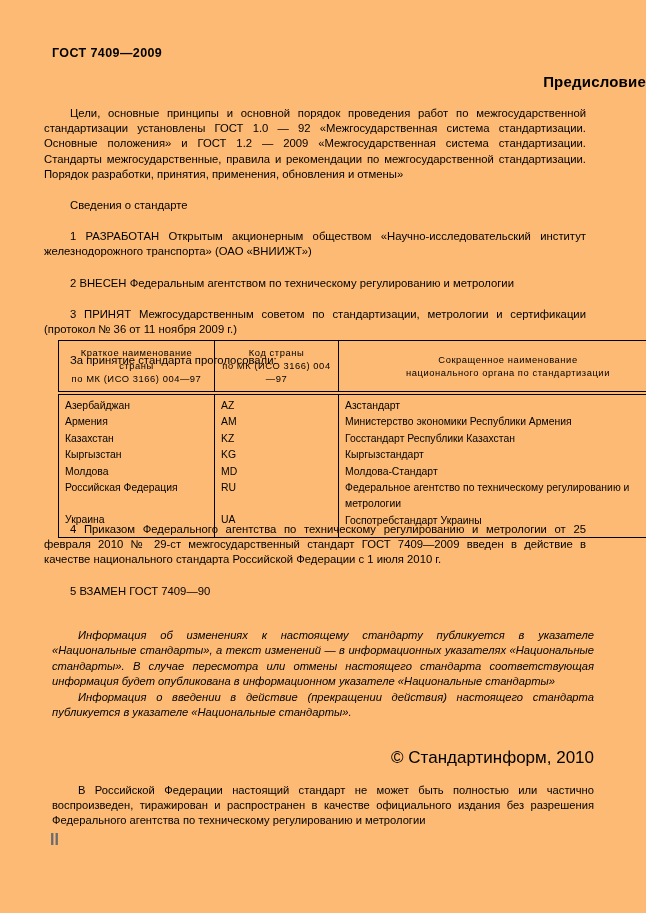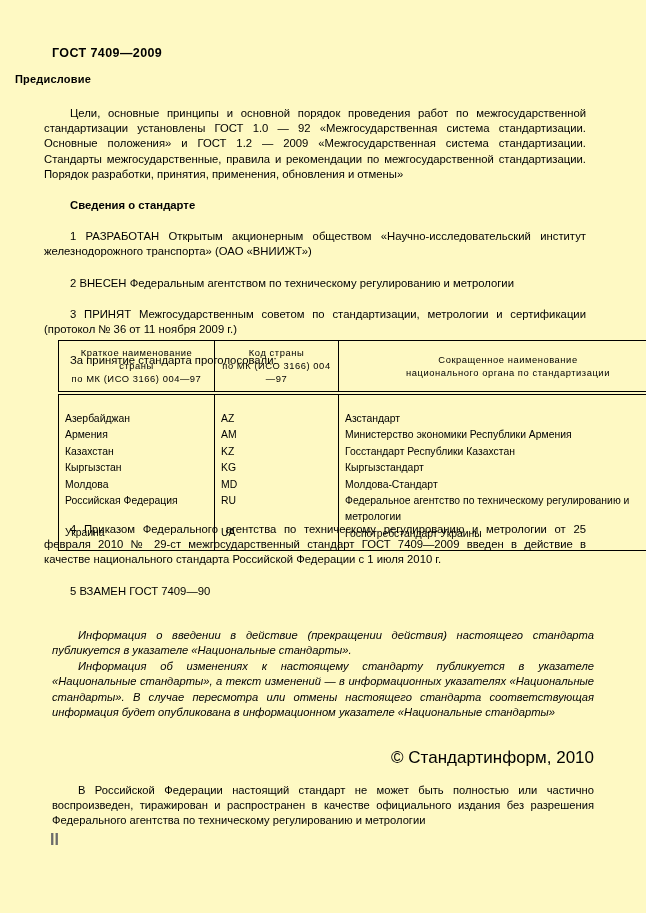--- a/index.html
+++ b/index.html
@@ -4,42 +4,42 @@
 <style>
   html, body {
     margin: 0;
     padding: 0;
     background: #ffffff;
   }
   .page {
     position: relative;
     width: 646px;
     height: 913px;
-    background: #fef9c3;
+    background: #fdba74;
     font-family: "Liberation Sans", sans-serif;
     color: #000000;
     overflow: hidden;
   }
 
   
   .doc-code {
     position: absolute;
     left: 52px;
     top: 46px;
     font-size: 12.5px;
     font-weight: bold;
     letter-spacing: 0.4px;
   }
   .doc-title {
     position: absolute;
-    left: 15px;
+    left: 0;
     right: 0;
     top: 73px;
-    text-align: left;
-    font-size: 11px;
+    text-align: right;
+    font-size: 15px;
     font-weight: bold;
     letter-spacing: 0.2px;
   }
 
   
   .content {
     position: absolute;
     left: 44px;
     top: 106px;
     width: 542px;
@@ -49,21 +49,21 @@
     font-size: 11.3px;
     line-height: 15.2px;
     text-align: justify;
     text-indent: 26px;
     hyphens: manual;
   }
   p.sub-head {
     margin: 0 0 11px 0;
     font-size: 11.3px;
     line-height: 15.2px;
-    font-weight: bold;
+    font-weight: normal;
     text-indent: 26px;
   }
   .gap-sm { height: 5px; }
 
   
   .tbl-wrap {
     position: absolute;
     left: 58px;
     top: 340px;
     width: 620px;
@@ -94,21 +94,21 @@
     border-bottom: 1px solid #000;
   }
   table.vote td {
     border-left: 1px solid #000;
     border-right: 1px solid #000;
     font-size: 10.4px;
     line-height: 16.4px;
     vertical-align: top;
     padding: 0 6px;
   }
-  table.vote tr.body-row td { padding-top: 16px; padding-bottom: 8px; }
+  table.vote tr.body-row td { padding-top: 3px; padding-bottom: 8px; }
   table.vote td.code { text-align: left; }
   .rowspace { height: 16px; }
 
   
   .notice {
     position: absolute;
     left: 52px;
     top: 628px;
     width: 542px;
   }
@@ -230,22 +230,22 @@
     </table>
   </div>
 
   <div class="content" style="top:522px;">
     <p class="para">4 Приказом Федерального агентства по техническому регулированию и метрологии от 25 февраля 2010 № 29-ст межгосударственный стандарт ГОСТ 7409—2009 введен в действие в качестве национально­го стандарта Российской Федерации с 1 июля 2010 г.</p>
     <div class="gap-sm"></div>
     <p class="para">5 ВЗАМЕН ГОСТ 7409—90</p>
   </div>
 
   <div class="notice">
+    <p>Информация об изменениях к настоящему стандарту публикуется в указателе «Национальные стандарты», а текст изменений — в информационных указателях «Национальные стандарты». В случае пересмотра или отмены настоящего стандарта соответствующая информация будет опубликована в информационном указателе «Национальные стандарты»</p>
     <p>Информация о введении в действие (прекращении действия) настоящего стандарта публикует­ся в указателе «Национальные стандарты».</p>
-    <p>Информация об изменениях к настоящему стандарту публикуется в указателе «Национальные стандарты», а текст изменений — в информационных указателях «Национальные стандарты». В случае пересмотра или отмены настоящего стандарта соответствующая информация будет опубликована в информационном указателе «Национальные стандарты»</p>
   </div>
 
   <div class="copyright">© Стандартинформ, 2010</div>
 
   <p class="footnote">В Российской Федерации настоящий стандарт  не может  быть  полностью или  частично воспроизве­ден, тиражирован и распространен в качестве  официального  издания  без  разрешения Федерального агентства по техническому регулированию и метрологии</p>
 
   <div class="page-number">II</div>
 
 </div>
 

